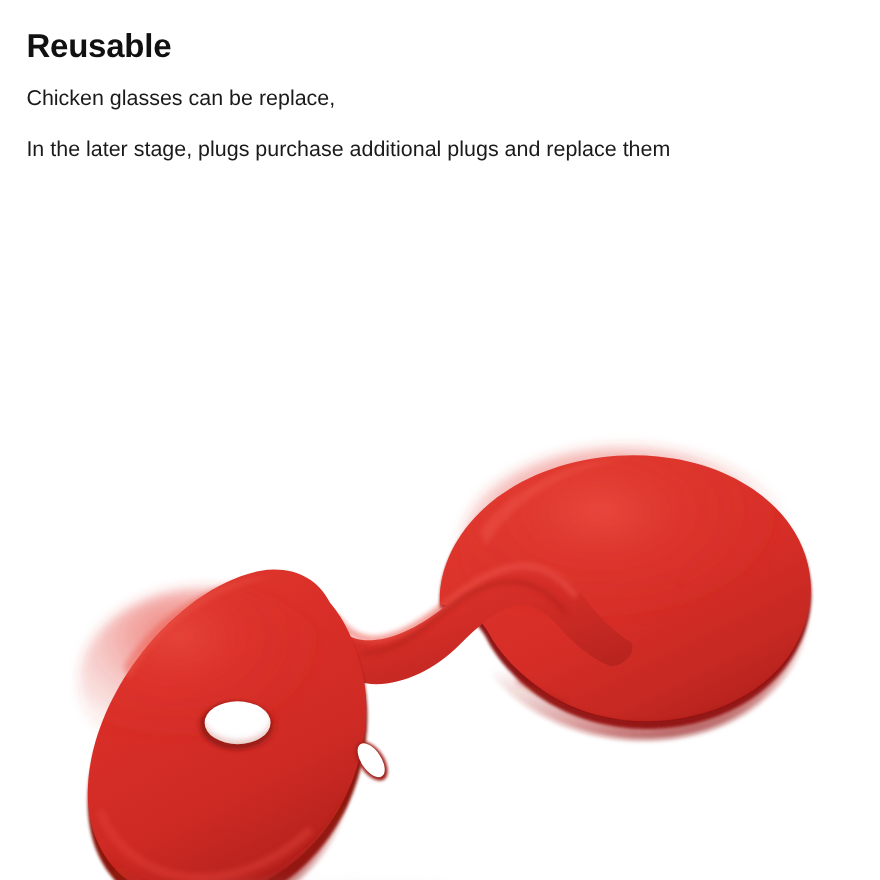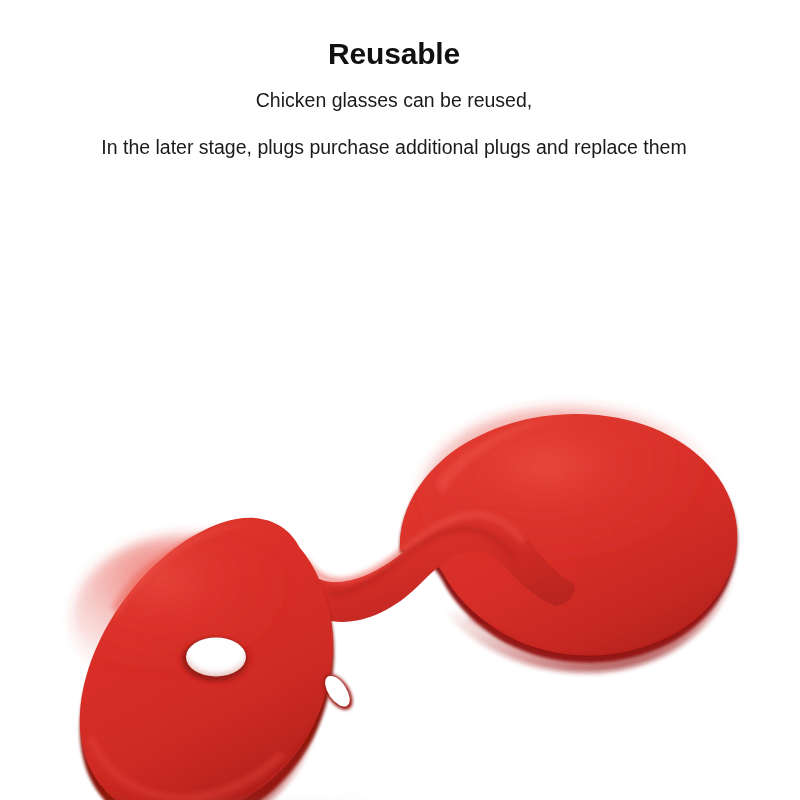--- a/index.html
+++ b/index.html
@@ -17,23 +17,22 @@
     width: 800px;
     height: 800px;
     background: #ffffff;
     overflow: hidden;
   }
 
   
   #text-block {
     position: absolute;
     left: 24px;
-    top: 35px;
+    top: 24px;
     width: 740px;
-    text-align: center;
   }
   #page-title {
     margin: 0;
     font-family: "Liberation Sans", sans-serif;
     font-weight: bold;
     font-size: 30px;
     line-height: 38px;
     letter-spacing: -0.2px;
     color: #111111;
     white-space: nowrap;
@@ -65,21 +64,21 @@
   }
 </style>
 </head>
 <body>
 
 <div id="page">
 
   <div id="text-block">
     <h1 id="page-title">Reusable</h1>
 
-    <p class="body-line" id="desc-line-1">Chicken glasses can be reused,</p>
+    <p class="body-line" id="desc-line-1">Chicken glasses can be replace,</p>
 
     <p class="body-line" id="desc-line-2">In the later stage, plugs purchase additional plugs and replace them</p>
   </div>
 
   <div id="product-photo">
     <svg viewBox="0 0 800 620" xmlns="http://www.w3.org/2000/svg">
       <defs>
 
         <linearGradient id="gBodyR" x1="0.18" y1="0.05" x2="0.82" y2="0.98">
           <stop offset="0%" stop-color="#E2392F"></stop>

